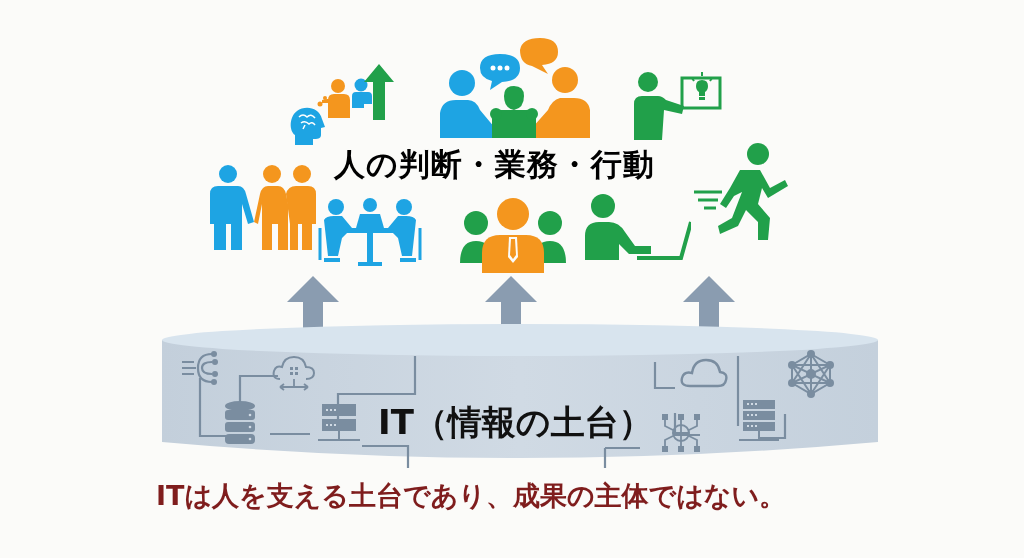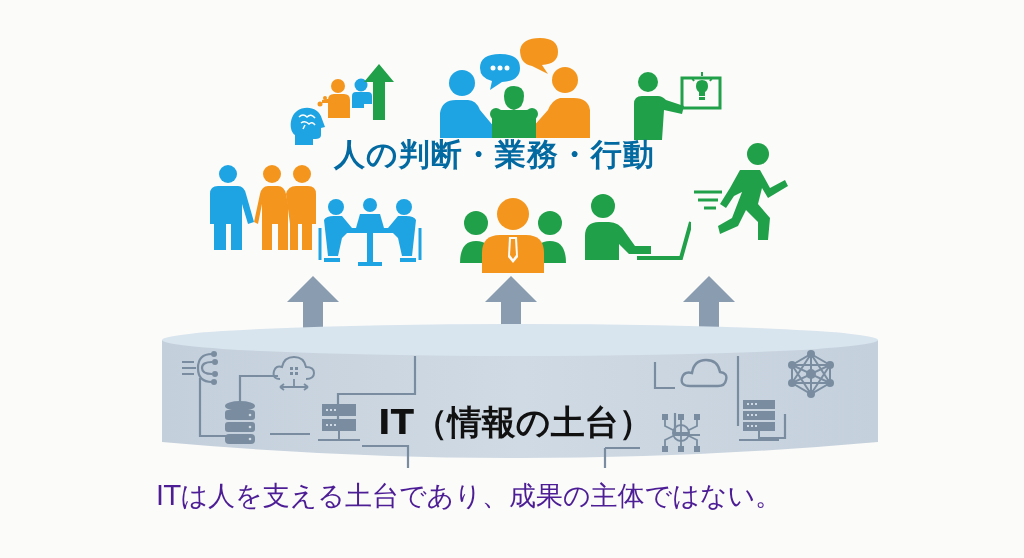--- a/index.html
+++ b/index.html
@@ -5,31 +5,31 @@
   html, body { margin:0; padding:0; }
   body {
     width:1024px; height:558px; overflow:hidden;
     background:#fbfbf9;
     font-family:"DejaVu Sans", "Liberation Sans", sans-serif;
     position:relative;
   }
   .abs { position:absolute; }
   svg { display:block; }
   .headline {
-    position:absolute; left:334px; top:134px; width:370px;
-    font-size:31px; font-weight:bold; color:#0369a1; letter-spacing:1px;
+    position:absolute; left:334px; top:144px; width:370px;
+    font-size:31px; font-weight:bold; color:#000000; letter-spacing:1px;
     white-space:nowrap;
   }
   .platform-label {
     position:absolute; left:378px; top:400px; width:300px;
     font-size:34px; font-weight:bold; color:#111; white-space:nowrap;
   }
   .caption {
     position:absolute; left:156px; top:478px; width:720px;
-    font-size:27px; font-weight:normal; color:#4c1d95; white-space:nowrap;
+    font-size:27px; font-weight:bold; color:#7f1d1d; white-space:nowrap;
     letter-spacing:0px;
   }
 </style>
 </head>
 <body>
 
 <div class="abs" style="left:287px;top:105px;">
   <svg width="40" height="45" viewBox="0 0 40 45">
     <path d="M8 40 L8 30 C2 26 2 12 10 6 C18 0 32 2 35 14 L38 22 L34 23 L34 30 C34 34 30 34 26 34 L26 40 Z" fill="#1ea4e3"></path>
     <path d="M12 12 Q16 8 20 12 Q24 8 28 13 M14 18 Q18 15 22 19 Q25 16 28 20 M16 24 L18 20" stroke="#fff" stroke-width="1.5" fill="none"></path>

